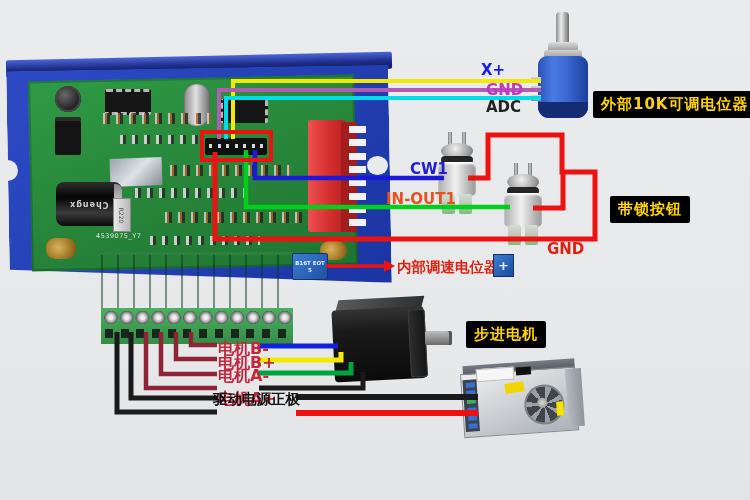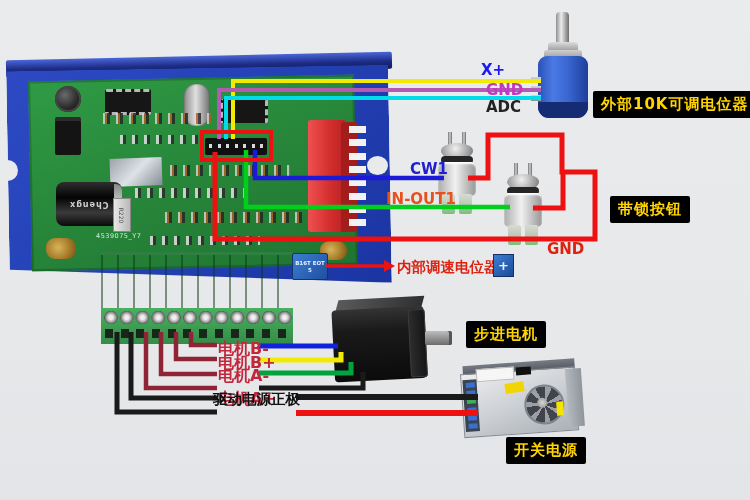--- a/index.html
+++ b/index.html
@@ -235,15 +235,14 @@
 
   <div class="abs termtag" style="left:218px;top:339px;color:#c3273c;">电机B-</div>
   <div class="abs termtag" style="left:218px;top:353px;color:#c3273c;">电机B+</div>
   <div class="abs termtag" style="left:218px;top:366px;color:#c3273c;">电机A-</div>
   <div class="abs termtag" style="left:218px;top:389px;color:#c3273c;">电机A+</div>
   <div class="abs termtag" style="left:213px;top:390px;color:#111;font-size:14.5px;">驱动电源正极</div>
 
   <div class="abs tagbox" style="left:593px;top:91px;">外部10K可调电位器</div>
   <div class="abs tagbox" style="left:610px;top:196px;">带锁按钮</div>
   <div class="abs tagbox" style="left:466px;top:321px;">步进电机</div>
-  <div class="abs tagbox" style="left:506px;top:437px;">开关电源</div>
 
 </div>
 
 </body></html>

